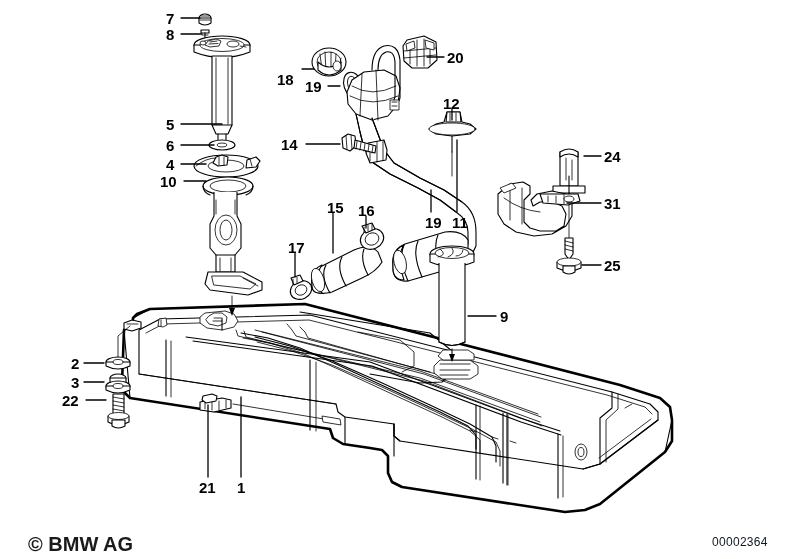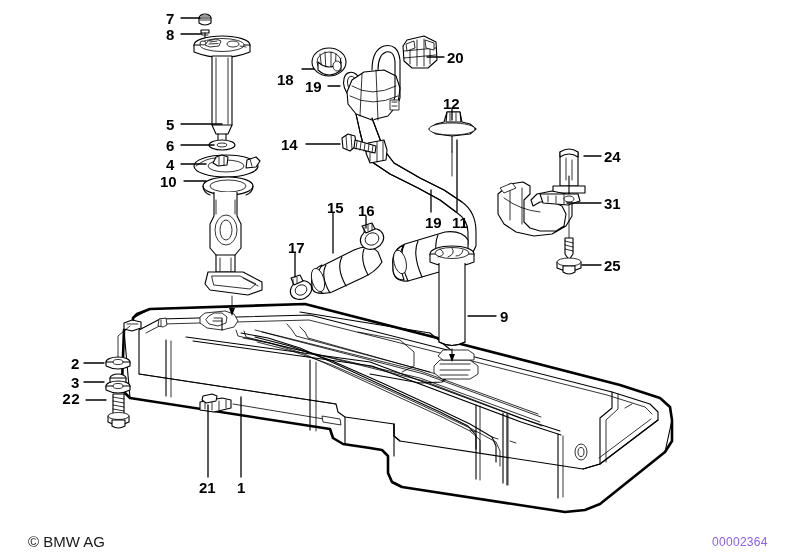--- a/index.html
+++ b/index.html
@@ -30,37 +30,37 @@
     font-family: "Liberation Sans", sans-serif;
     font-weight: bold;
     font-size: 15px;
     color: #000000;
     line-height: 1;
     white-space: nowrap;
   }
   .footer-text {
     position: absolute;
     font-family: "Liberation Sans", sans-serif;
-    font-size: 15px;
-    font-weight: normal;
+    font-size: 20px;
+    font-weight: bold;
     color: #1a1a1a;
     letter-spacing: 0px;
     white-space: nowrap;
   }
   #copyright {
     left: 28px;
     top: 533px;
   }
   #drawing-number {
     left: 712px;
     top: 535px;
     font-size: 12px;
     font-weight: normal;
     letter-spacing: 0.3px;
-    color: #8b5cf6;
+    color: #0f172a;
   }
 </style>
 </head>
 <body>
 
 <div id="page">
 
   <svg id="diagram-svg" viewBox="0 0 799 559">
     <defs>
       <style>
@@ -467,21 +467,21 @@
       <div class="callout" style="left: 425px; top: 215px;">19</div>
       <div class="callout" style="left: 327px; top: 200px;">15</div>
       <div class="callout" style="left: 358px; top: 203px;">16</div>
       <div class="callout" style="left: 288px; top: 240px;">17</div>
       <div class="callout" style="left: 500px; top: 309px;">9</div>
       <div class="callout" style="left: 604px; top: 149px;">24</div>
       <div class="callout" style="left: 604px; top: 196px;">31</div>
       <div class="callout" style="left: 604px; top: 258px;">25</div>
       <div class="callout" style="left: 71px; top: 356px;">2</div>
       <div class="callout" style="left: 71px; top: 375px;">3</div>
-      <div class="callout" style="left: 62px; top: 393px; font-family: Liberation Mono, monospace;">22</div>
+      <div class="callout" style="left: 62px; top: 393px;">22</div>
       <div class="callout" style="left: 199px; top: 480px;">21</div>
       <div class="callout" style="left: 237px; top: 480px;">1</div>
     </div>
 
   <div class="footer-text" id="copyright">© BMW AG</div>
   <div class="footer-text" id="drawing-number">00002364</div>
 
 </div>
 
 </body></html>

